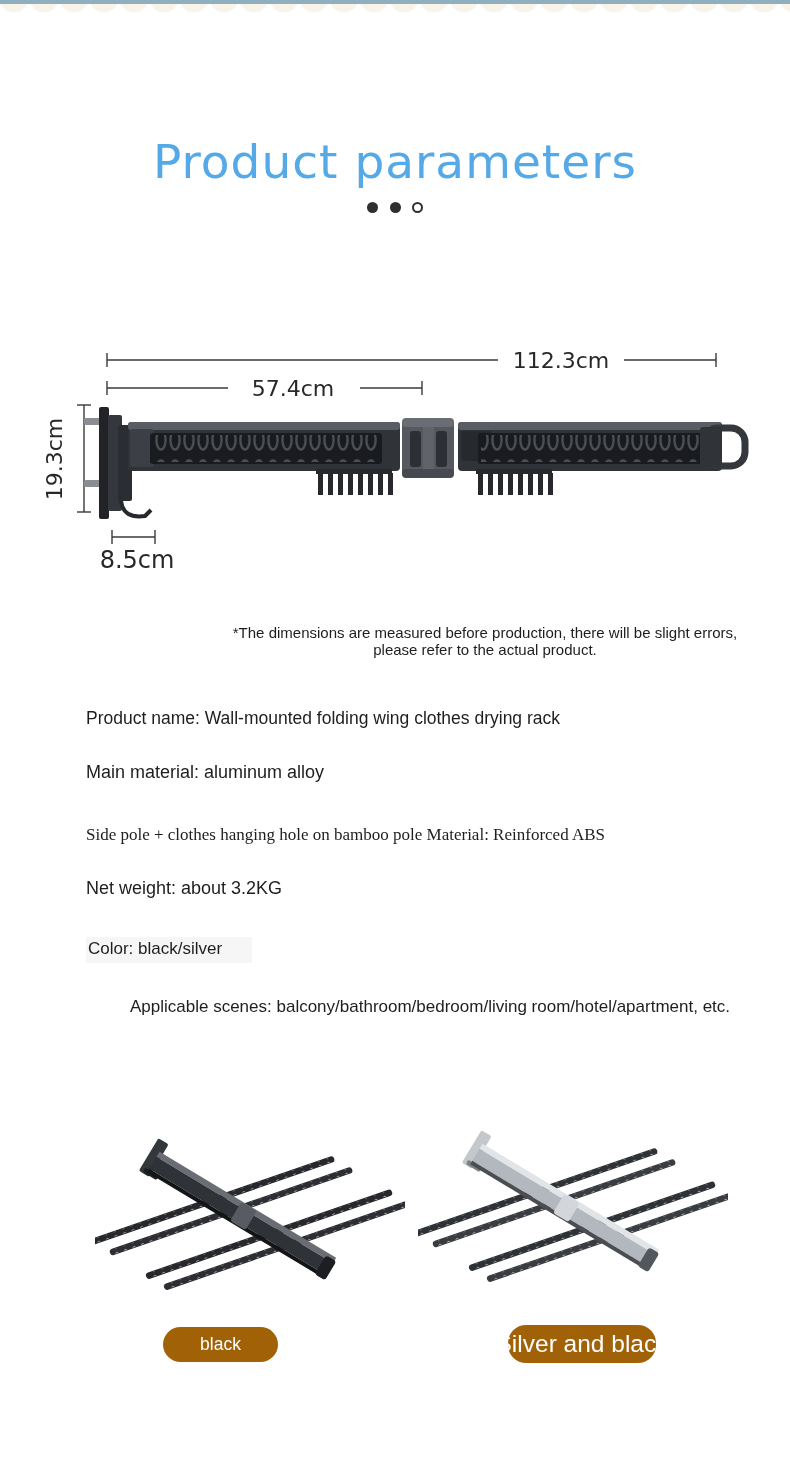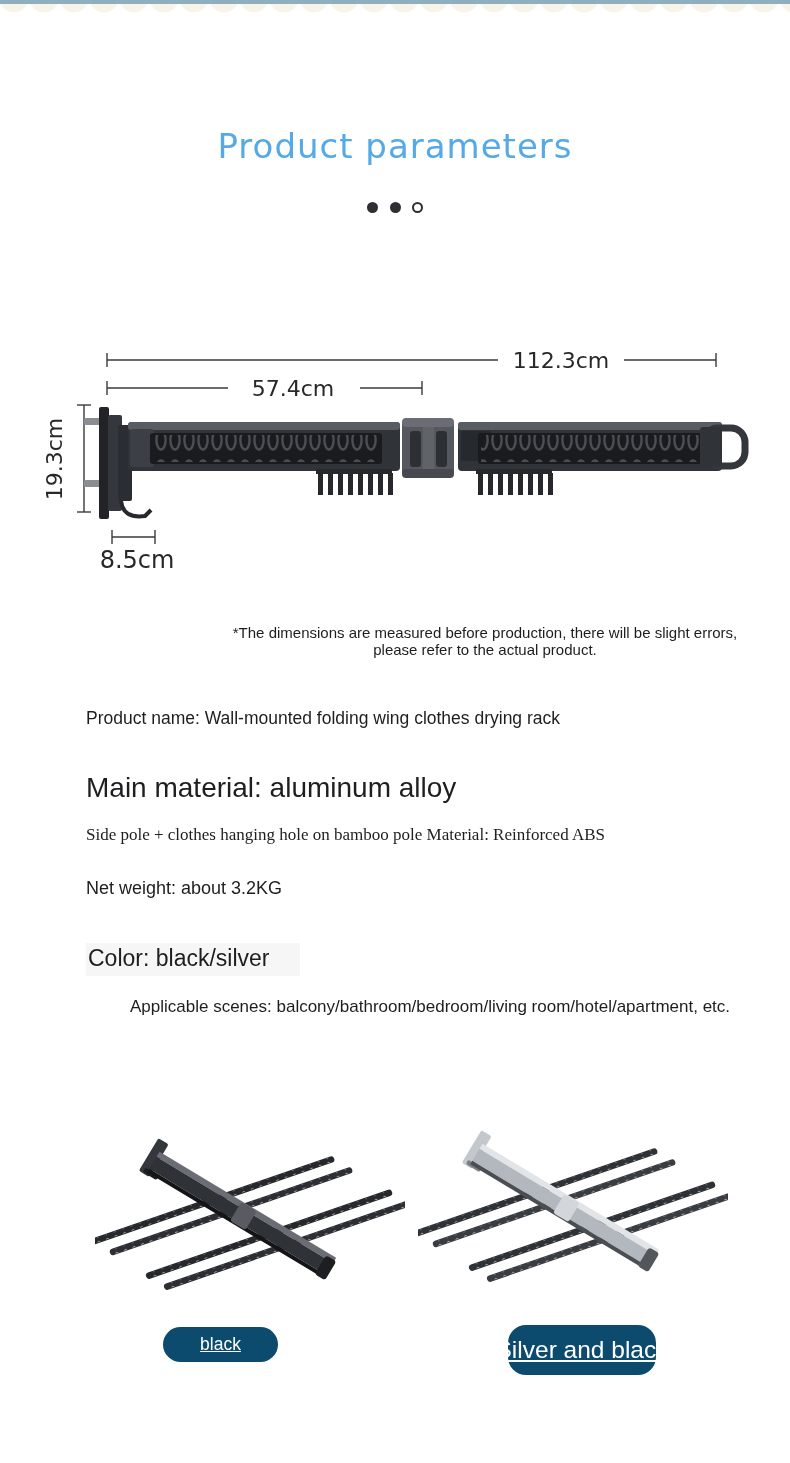--- a/index.html
+++ b/index.html
@@ -14,21 +14,21 @@
   .top-scallop{
     left:0;top:4px;width:790px;height:16px;
     background:
       radial-gradient(circle at 14px -6px, #f8f3e8 14px, rgba(248,243,232,0) 15px) repeat-x;
     background-size:30px 20px;
     opacity:.9;
   }
 
   .page-title{
     left:0;top:103px;width:790px;text-align:center;
-    font-size:34px;letter-spacing:1px;color:#55a9e7;font-weight:500;
+    font-size:47px;letter-spacing:1px;color:#55a9e7;font-weight:500;
     font-family:"DejaVu Sans","Liberation Sans",sans-serif;
   }
 
   .dots{left:0;top:198px;width:790px;text-align:center;}
   .dots span{display:inline-block;vertical-align:middle;margin:0 3.5px;border-radius:50%;}
   .dot-filled{width:11px;height:11px;background:#2e2e33;}
   .dot-outline{width:7px;height:7px;background:#ffffff;border:2.5px solid #2e2e33;}
 
   .diagram-svg{left:0;top:335px;}
 
@@ -38,36 +38,36 @@
   }
   .dim-text-big{font-size:24px;}
 
   .disclaimer{
     left:215px;top:586px;width:540px;text-align:center;
     font-size:15px;line-height:16.5px;color:#1d1d1f;margin-top:39px;
   }
 
   .spec{left:86px;white-space:nowrap;color:#1e1e20;text-align:right;}
   .spec-name{top:690px;font-size:17.5px;}
-  .spec-material{top:744px;font-size:28px;}
+  .spec-material{top:744px;font-size:18px;}
   .spec-sidepole{top:808px;font-size:17px;font-family:Liberation Serif, serif;}
   .spec-weight{top:860px;font-size:18px;}
-  .spec-color{top:920px;font-size:23px;background:#f6f6f6;padding:2px 30px 4px 2px;}
+  .spec-color{top:920px;font-size:17px;background:#f6f6f6;padding:2px 30px 4px 2px;}
   .spec-scenes{top:980px;font-size:17px;margin-left:44px;}
 
   .variant-img-left{left:95px;top:1122px;}
   .variant-img-right{left:418px;top:1114px;}
 
   .variant-btn{
-    background:#0c4a6e;color:#ffffff;border:none;border-radius:18px;
+    background:#a16207;color:#ffffff;border:none;border-radius:18px;
     display:flex;align-items:center;justify-content:center;
-    font-family:"Liberation Sans",sans-serif;cursor:pointer;white-space:nowrap;text-decoration:underline;
+    font-family:"Liberation Sans",sans-serif;cursor:pointer;white-space:nowrap;
   }
   .variant-btn-left{left:163px;top:1327px;width:115px;height:35px;font-size:17.5px;}
-  .variant-btn-right{left:508px;top:1325px;width:148px;height:50px;font-size:24.5px;overflow:visible;}
+  .variant-btn-right{left:508px;top:1325px;width:148px;height:38px;font-size:24.5px;overflow:visible;}
 </style>
 </head>
 <body>
 
 <div class="abs top-strip"></div>
 <div class="abs top-scallop"></div>
 
 <h1 class="abs page-title">Product parameters</h1>
 
 <div class="abs dots">

